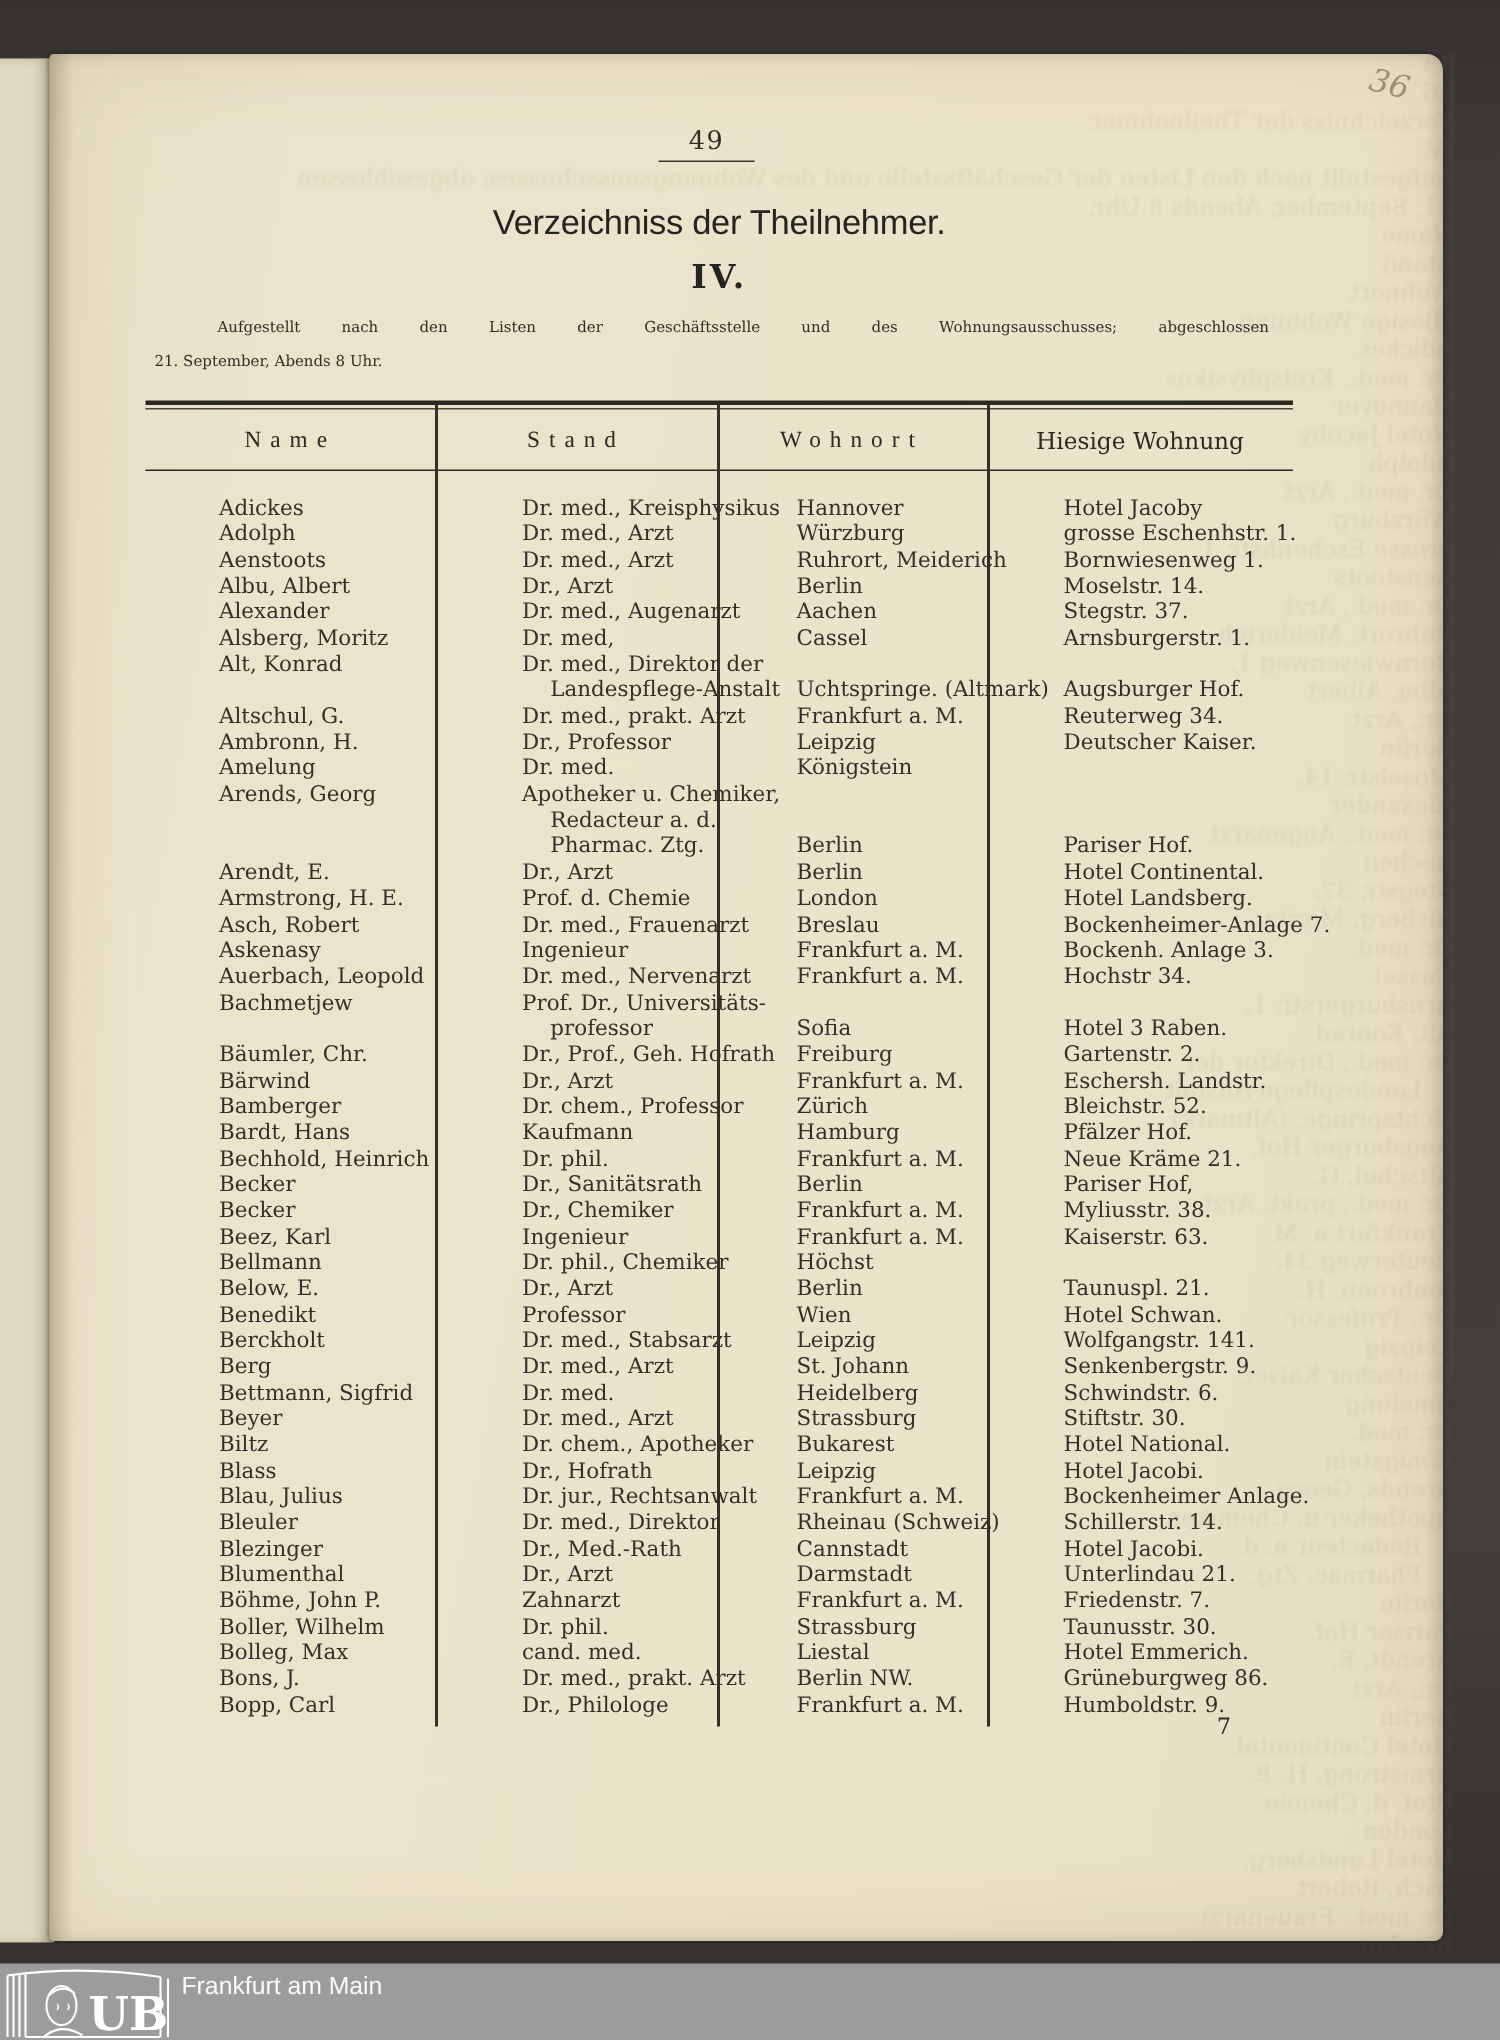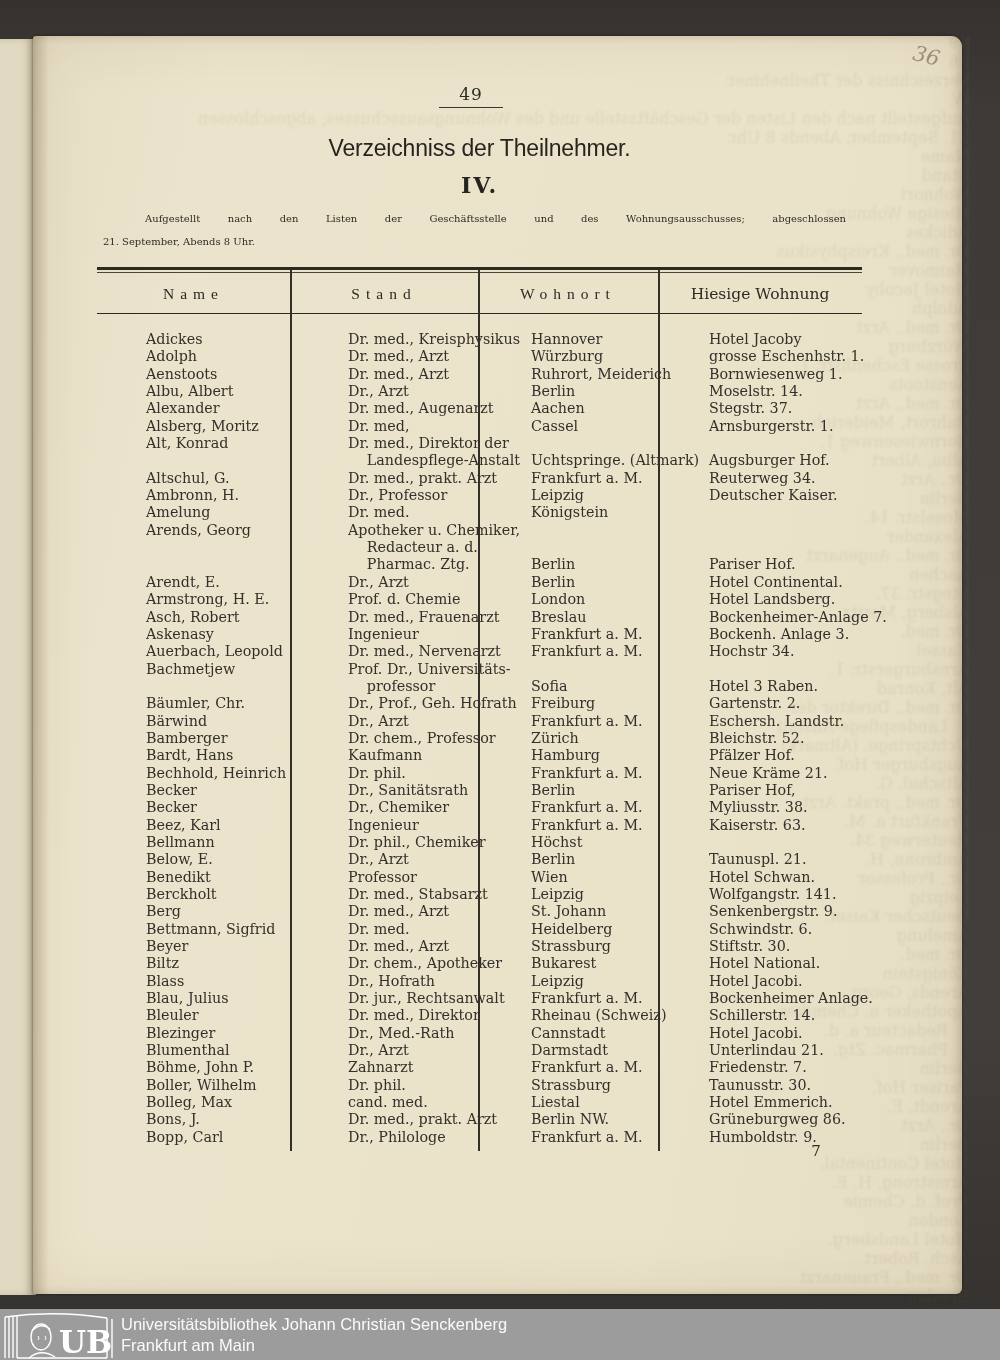--- a/index.html
+++ b/index.html
@@ -261,16 +261,15 @@
         <line x1="109" y1="9" x2="109" y2="48"></line>
         <ellipse cx="38" cy="27" rx="10" ry="13"></ellipse>
         <path d="M30,20 Q38,12 47,19"></path>
         <path d="M26,48 Q38,38 52,47"></path>
         <path d="M35,26 q2,2 0,4 M42,26 q2,2 0,4" stroke-width="1"></path>
       </g>
       <text x="56" y="43" font-family="DejaVu Serif, serif" font-weight="bold" font-size="31" fill="#ffffff">UB</text>
     </svg>
   </div>
   <div id="footer-text">
-    <div>Universitätsbibliothek Johann Christian Senckenberg</div>
     <div>Frankfurt am Main</div>
   </div>
 </div>
 
 </body></html>

